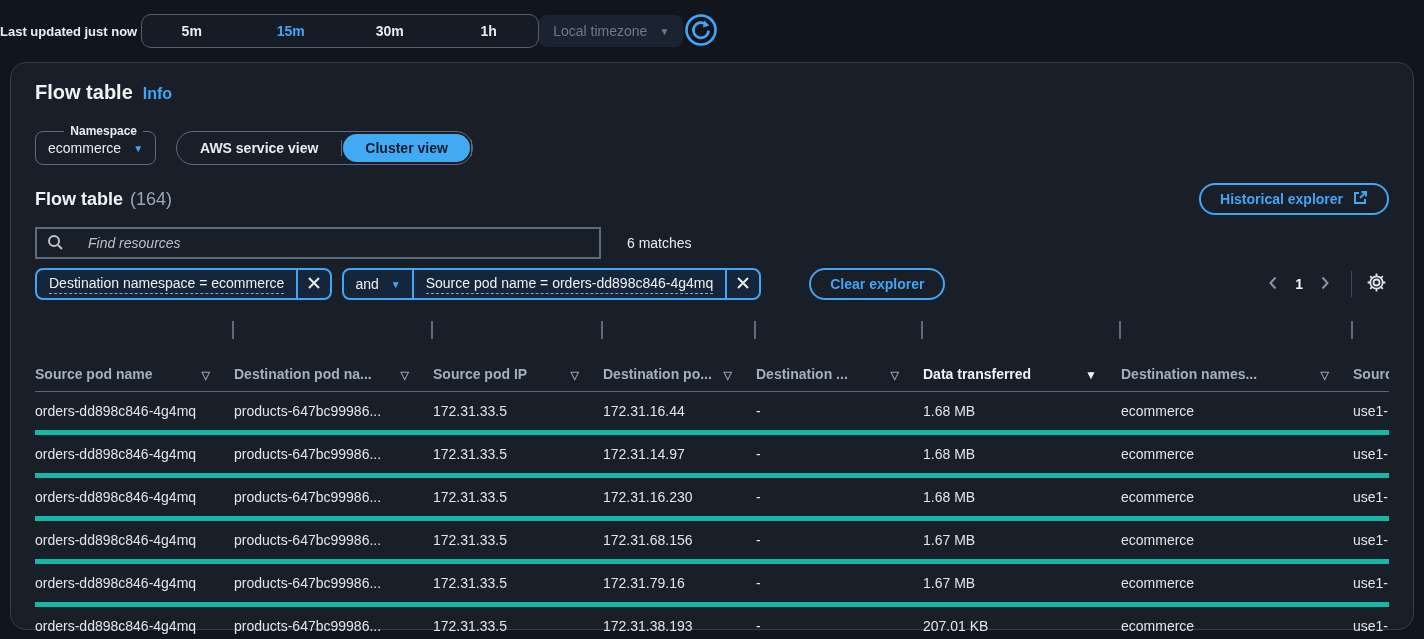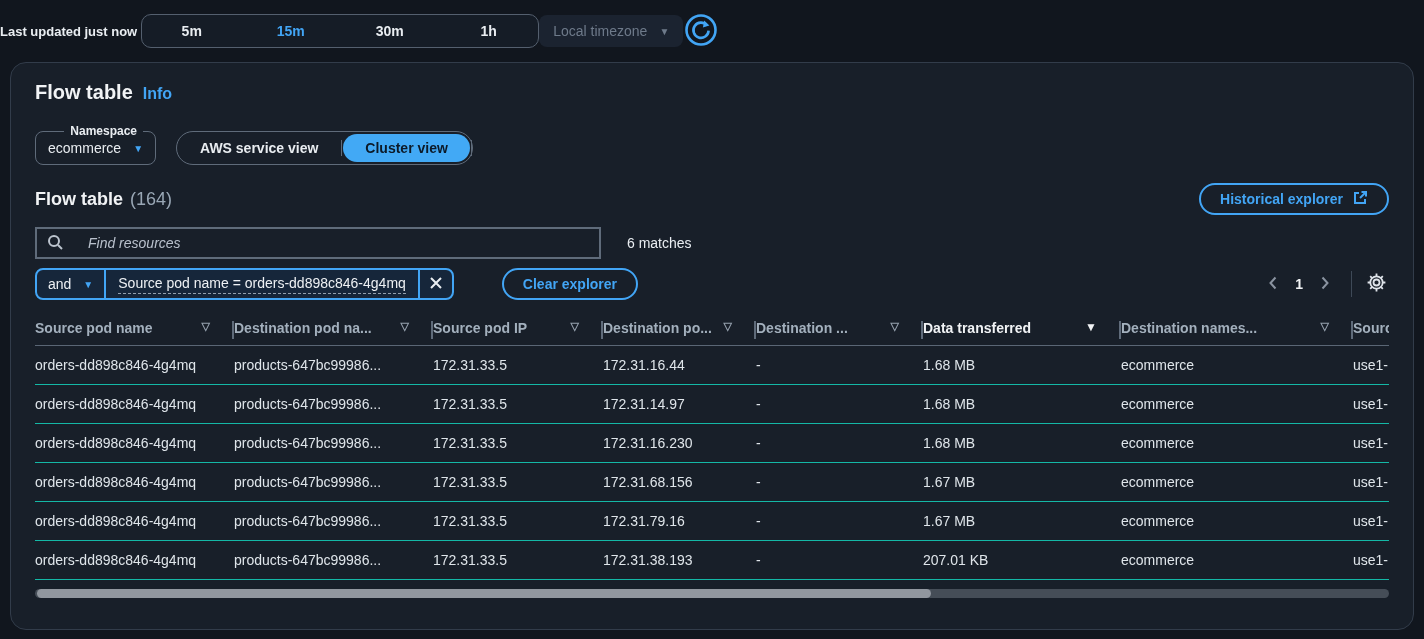--- a/index.html
+++ b/index.html
@@ -57,26 +57,26 @@
   .pg-btn{border:none;background:transparent;padding:0 6px;cursor:pointer;display:flex;align-items:center;}
   .pg-num{font-weight:bold;font-size:14px;color:#f1f3f5;padding:0 10px;cursor:pointer;}
   .pg-div{width:1px;height:26px;background:#3e4957;margin:0 12px 0 14px;}
   .gear-btn{border:none;background:transparent;cursor:pointer;padding:0 2px;display:flex;align-items:center;}
   
   .table-wrap{margin-top:18px;overflow:hidden;width:100%;}
   table{border-collapse:collapse;table-layout:fixed;width:1623px;}
   th{position:relative;text-align:left;font-size:14px;font-weight:bold;color:#a3b0bd;padding:2px 10px 9px 0;border-bottom:1px solid #5a6675;white-space:nowrap;overflow:hidden;cursor:pointer;}
   th.sorted{color:#f1f3f5;}
   th:not(:last-child)::after{content:"";position:absolute;right:0;top:3px;height:18px;width:2px;background:#5f6b7a;}
-  .th-flex{display:flex;align-items:flex-start;}
+  .th-flex{display:flex;align-items:flex-end;margin-top:46px;}
   .th-label{overflow:hidden;text-overflow:ellipsis;}
   .th-sp{flex:1;}
   .tri{font-size:11px;color:#95a0ad;margin:0 14px 0 6px;}
   th.sorted .tri{color:#f1f3f5;font-size:12px;}
-  td{font-size:14px;color:#dfe5ea;height:38px;padding:0 10px 0 0;border-bottom:1px solid #14b8a6;white-space:nowrap;overflow:hidden;}
+  td{font-size:14px;color:#dfe5ea;height:38px;padding:0 10px 0 0;border-bottom:5px solid #14b8a6;white-space:nowrap;overflow:hidden;}
   
   .hscroll{margin-top:9px;height:9px;position:relative;}
   .hscroll .track{position:absolute;left:0;right:0;top:0;height:9px;border-radius:6px;background:#454d57;}
   .hscroll .thumb{position:absolute;left:2px;top:0;width:66%;height:9px;border-radius:6px;background:#91979f;cursor:grab;}
 </style>
 </head>
 <body>
 
 <div class="topbar">
   <span class="last-updated">Last updated just now</span>
@@ -147,20 +147,32 @@
             <line x1="11" y1="11" x2="15" y2="15" stroke="#bcc4ce" stroke-width="2"></line>
           </svg>
       </span>
       <input type="text" placeholder="Find resources" style="">
     </div>
     <span class="matches">6 matches</span>
   </div>
 
   <div class="filter-row">
     <div class="token">
+      <span class="token-text">
+          <span>Destination namespace = ecommerce</span>
+        </span>
+      <button class="token-x">
+        <span>
+          <svg width="14" height="14" viewBox="0 0 14 14">
+              <path d="M2 2 L12 12 M12 2 L2 12" stroke="#e9edf1" stroke-width="2" fill="none"></path>
+            </svg>
+        </span>
+      </button>
+    </div>
+    <div class="token">
       <span class="token-op">
         <span>and</span>
         <span class="caret-accent">▼</span>
       </span>
       <span class="token-text">
           <span>Source pod name = orders-dd898c846-4g4mq</span>
         </span>
       <button class="token-x">
         <span>
           <svg width="14" height="14" viewBox="0 0 14 14">

